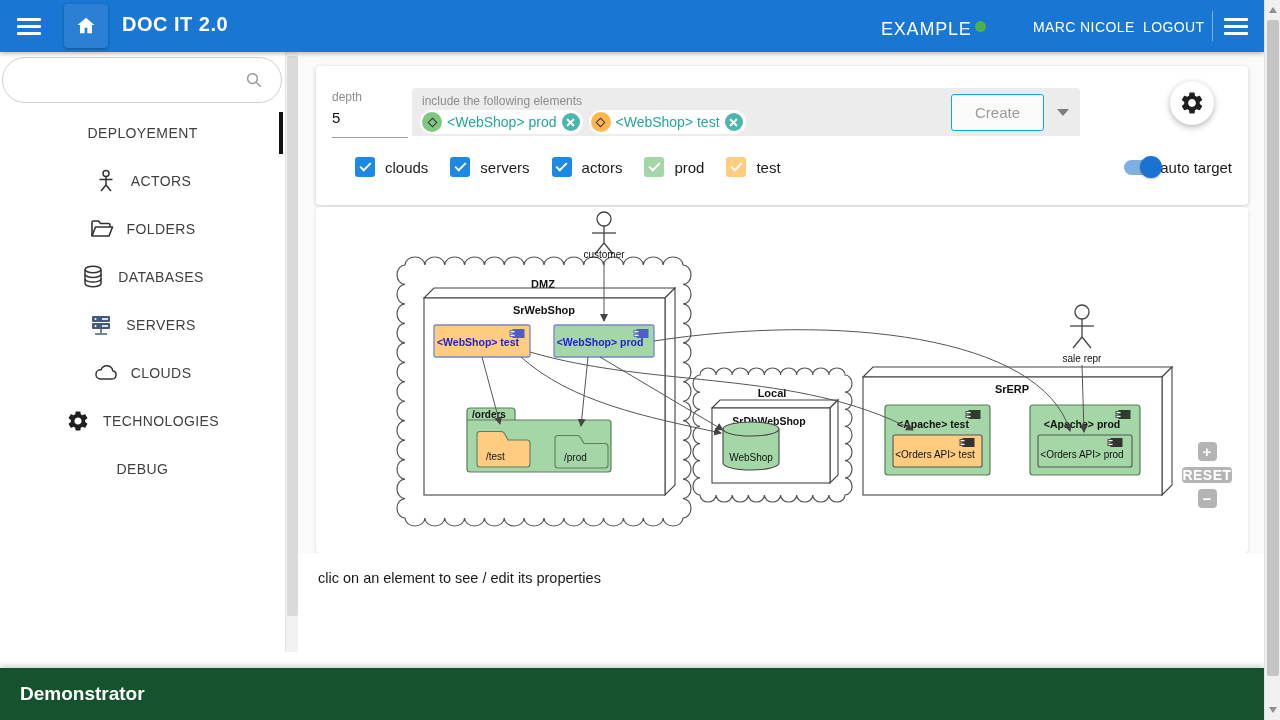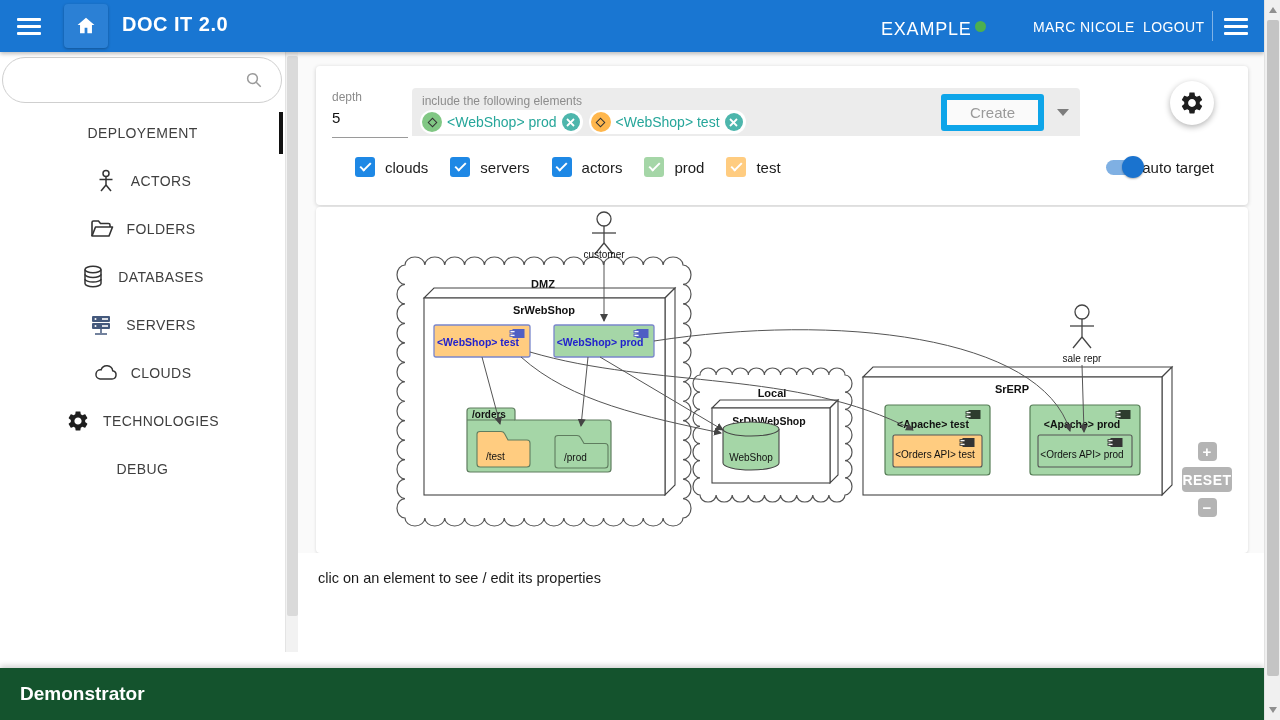--- a/index.html
+++ b/index.html
@@ -43,44 +43,44 @@
   .include-label { position:absolute; left:10px; top:6px; font-size:12px; color:#8c8c8c; }
   .chips { position:absolute; left:8px; top:22px; display:flex; gap:6px; }
   .chip { display:flex; align-items:center; height:24px; background:#fff; border-radius:13px; padding:0 3px 0 2px; gap:5px; }
   .chip-circle { width:20px; height:20px; border-radius:50%; display:flex; align-items:center; justify-content:center; }
   .chip-circle.prod { background:#81c784; }
   .chip-circle.test { background:#ffb74d; }
   .chip-diamond { width:7px; height:7px; border:1.6px solid #333; transform:rotate(45deg); }
   .chip-label { font-size:14px; color:#26a69a; }
   .chip-x { width:18px; height:18px; border-radius:50%; background:#4db6ac; display:flex; align-items:center; justify-content:center; cursor:pointer; }
   .chip-x svg { display:block; }
-  .create-btn { position:absolute; right:36px; top:6px; height:37px; padding:0 23px; background:#fafafa; border:6px solid #0ea5e9; border-radius:3px; color:#9a9a9a; font-size:15px; cursor:pointer; font-family:inherit; }
+  .create-btn { position:absolute; right:36px; top:6px; height:37px; padding:0 23px; background:#fafafa; border:1px solid #0ea5e9; border-radius:3px; color:#9a9a9a; font-size:15px; cursor:pointer; font-family:inherit; }
   .create-caret { position:absolute; right:11px; top:21px; width:0; height:0; border-left:6px solid transparent; border-right:6px solid transparent; border-top:7px solid #7d7d7d; cursor:pointer; }
   .fab-gear { position:absolute; left:854px; top:15px; width:44px; height:44px; border-radius:50%; background:#fff; box-shadow:0 2px 6px rgba(0,0,0,.3); display:flex; align-items:center; justify-content:center; cursor:pointer; }
 
   .cb-row { position:absolute; left:39px; top:86px; right:0; height:30px; display:flex; align-items:center; gap:22px; }
   .cb-group { display:flex; align-items:center; gap:10px; cursor:pointer; }
   .cb { width:20px; height:20px; border-radius:3px; display:flex; align-items:center; justify-content:center; }
   .cb.blue { background:#1e88e5; }
   .cb.green { background:#a5d6a7; }
   .cb.orange { background:#ffcc80; }
   .cb .tick { width:11px; height:6px; border-left:2.4px solid #fff; border-bottom:2.4px solid #fff; transform:rotate(-45deg) translate(1px,-1px); }
   .cb-label { font-size:15px; color:#1c1c1c; }
-  .toggle-group { margin-left:auto; display:flex; align-items:center; padding-right:34px;justify-content:center; }
+  .toggle-group { margin-left:auto; display:flex; align-items:center; padding-right:16px;justify-content:center; }
   .toggle { position:relative; width:36px; height:15px; background:#7fb0e3; border-radius:8px; cursor:pointer; }
   .toggle .knob { position:absolute; right:-2px; top:-4px; width:22px; height:22px; border-radius:50%; background:#1a73cf; box-shadow:0 1px 2px rgba(0,0,0,.3); }
   .toggle-label { font-size:15px; color:#1c1c1c; }
 
   
   .diagram-card { left:316px; top:207px; width:932px; height:346px; box-shadow:0 1px 3px rgba(0,0,0,.14); }
   .diagram-svg { position:absolute; inset:0; }
   .zoom-controls { position:absolute; left:866px; top:235px; width:50px; display:flex; flex-direction:column; align-items:center; gap:6px; }
   .zbtn { background:#b4b4b4; color:#fff; font-weight:700; border:none; border-radius:4px; cursor:pointer; font-family:inherit; display:flex; align-items:center; justify-content:center; }
   .zbtn.sq { width:19px; height:19px; font-size:15px; }
-  .zbtn.reset { width:50px; height:25px; font-size:14px; letter-spacing:.5px; }
+  .zbtn.reset { width:50px; height:16px; font-size:14px; letter-spacing:.5px; }
 
   .below-card { position:absolute; left:298px; top:553px; width:966px; height:117px; background:#fff; }
   .status-text { position:absolute; left:20px; top:17px; font-size:14.5px; color:#1a1a1a; }
 
   
   .footer { position:absolute; left:0; bottom:0; width:1264px; height:52px; background:#14532d; box-shadow:0 -2px 6px rgba(0,0,0,.2); z-index:15; display:flex; align-items:center; }
   .footer-title { color:#fff; font-size:19px; font-weight:700; margin-left:20px; }
 
   
   .page-scroll { position:absolute; right:0; top:0; width:16px; height:720px; background:#f0f0f0; border-left:1px solid #e2e2e2; z-index:30; }

